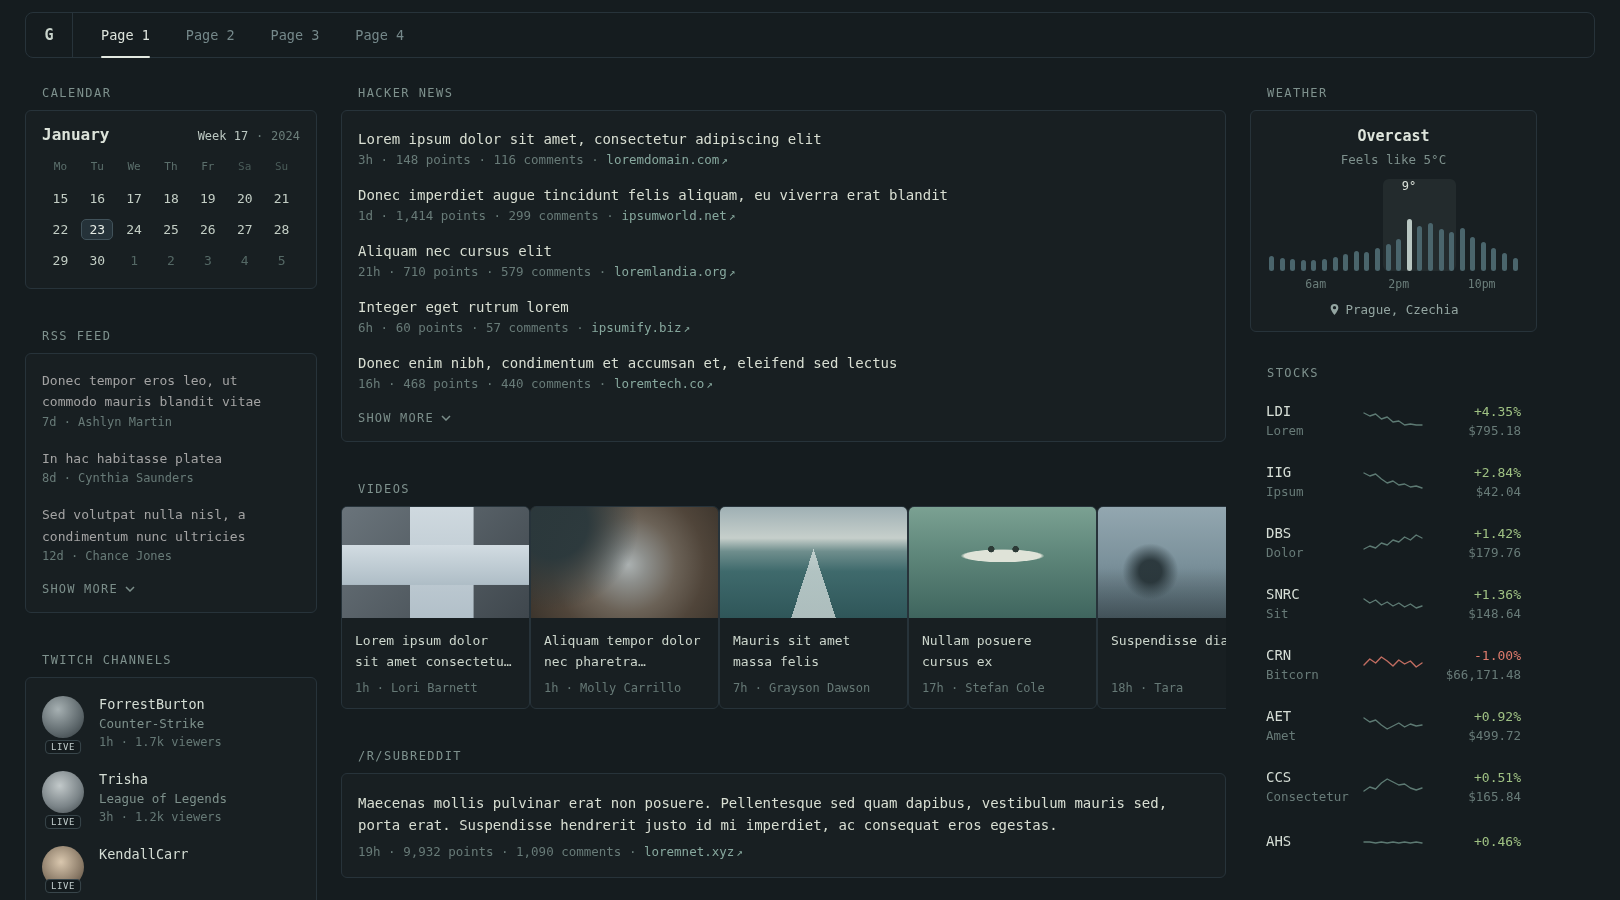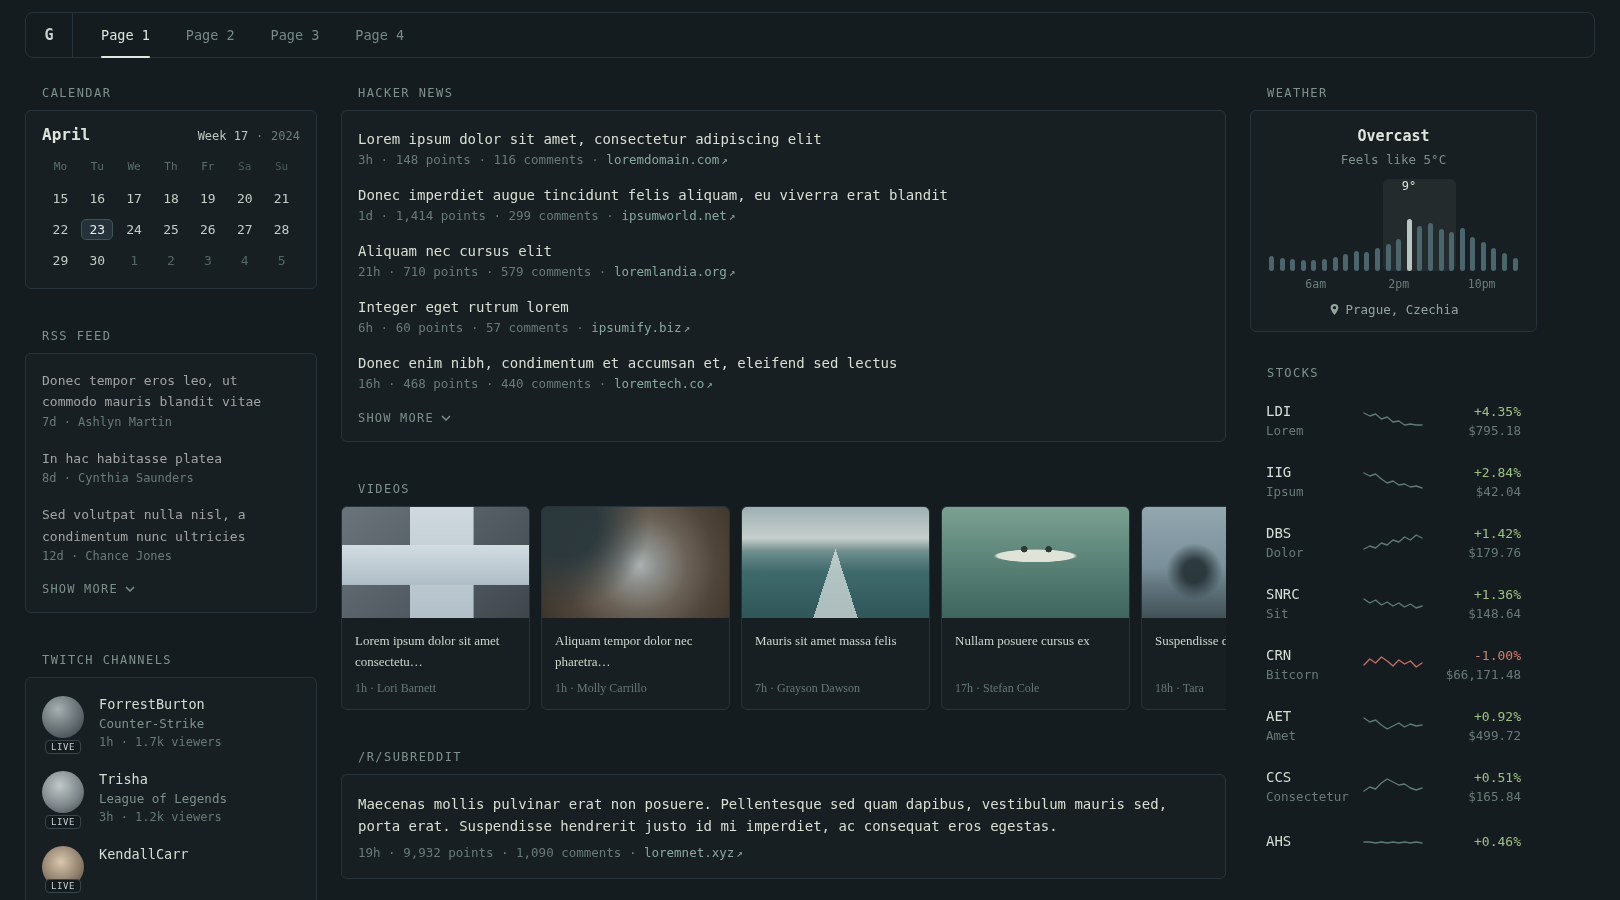--- a/index.html
+++ b/index.html
@@ -66,21 +66,21 @@
 
   
   .hn-card{padding:20px 16px 16px;}
   .hn-item{margin-bottom:20px;}
   .story-title{display:block;font-size:14px;color:#d9dfd3;}
   .story-meta-row{font-size:12.5px;color:#687b78;margin-top:5px;}
   .domain{color:var(--link,#87a89e);}
   .arrow{font-size:11px;margin-left:2px;}
 
   
-  .videos-row{display:flex;gap:11px;overflow:hidden;font-family:Liberation Serif, serif;}
+  .videos-row{display:flex;overflow:hidden;}
   .video-card{flex:0 0 189px;width:189px;border:1px solid #27333a;border-radius:6px;overflow:hidden;background:rgba(255,255,255,0.015);cursor:pointer;}
   .thumb{height:111px;background:#2c363b;}
   .video-body{padding:12px 13px 13px;}
   .video-title{font-size:13px;line-height:21px;height:42px;overflow:hidden;color:#ccd6cc;}
   .video-meta{font-size:12px;color:#667976;margin-top:9px;white-space:nowrap;}
   .thumb-concrete-cross-sky{
     background-color:#49525a;
     background-image:
       linear-gradient(180deg,#d2dce2,#aebdc6),
       linear-gradient(180deg,#cfd9df,#b2c0c9),
@@ -162,21 +162,21 @@
 </header>
 
 <main class="content">
 
   <section class="col col-left">
 
     <div class="widget">
       <h2 class="sec-title">CALENDAR</h2>
       <div class="card cal-card">
         <div class="cal-head">
-          <div class="cal-month">April</div>
+          <div class="cal-month">January</div>
           <div class="cal-weekline">
             <span class="cal-week">Week 17</span>
             <span class="cal-sep">·</span>
             <span class="cal-year">2024</span>
           </div>
         </div>
         <div class="cal-grid cal-dows">
             <div class="cal-dow">Mo</div>
             <div class="cal-dow">Tu</div>
             <div class="cal-dow">We</div>

